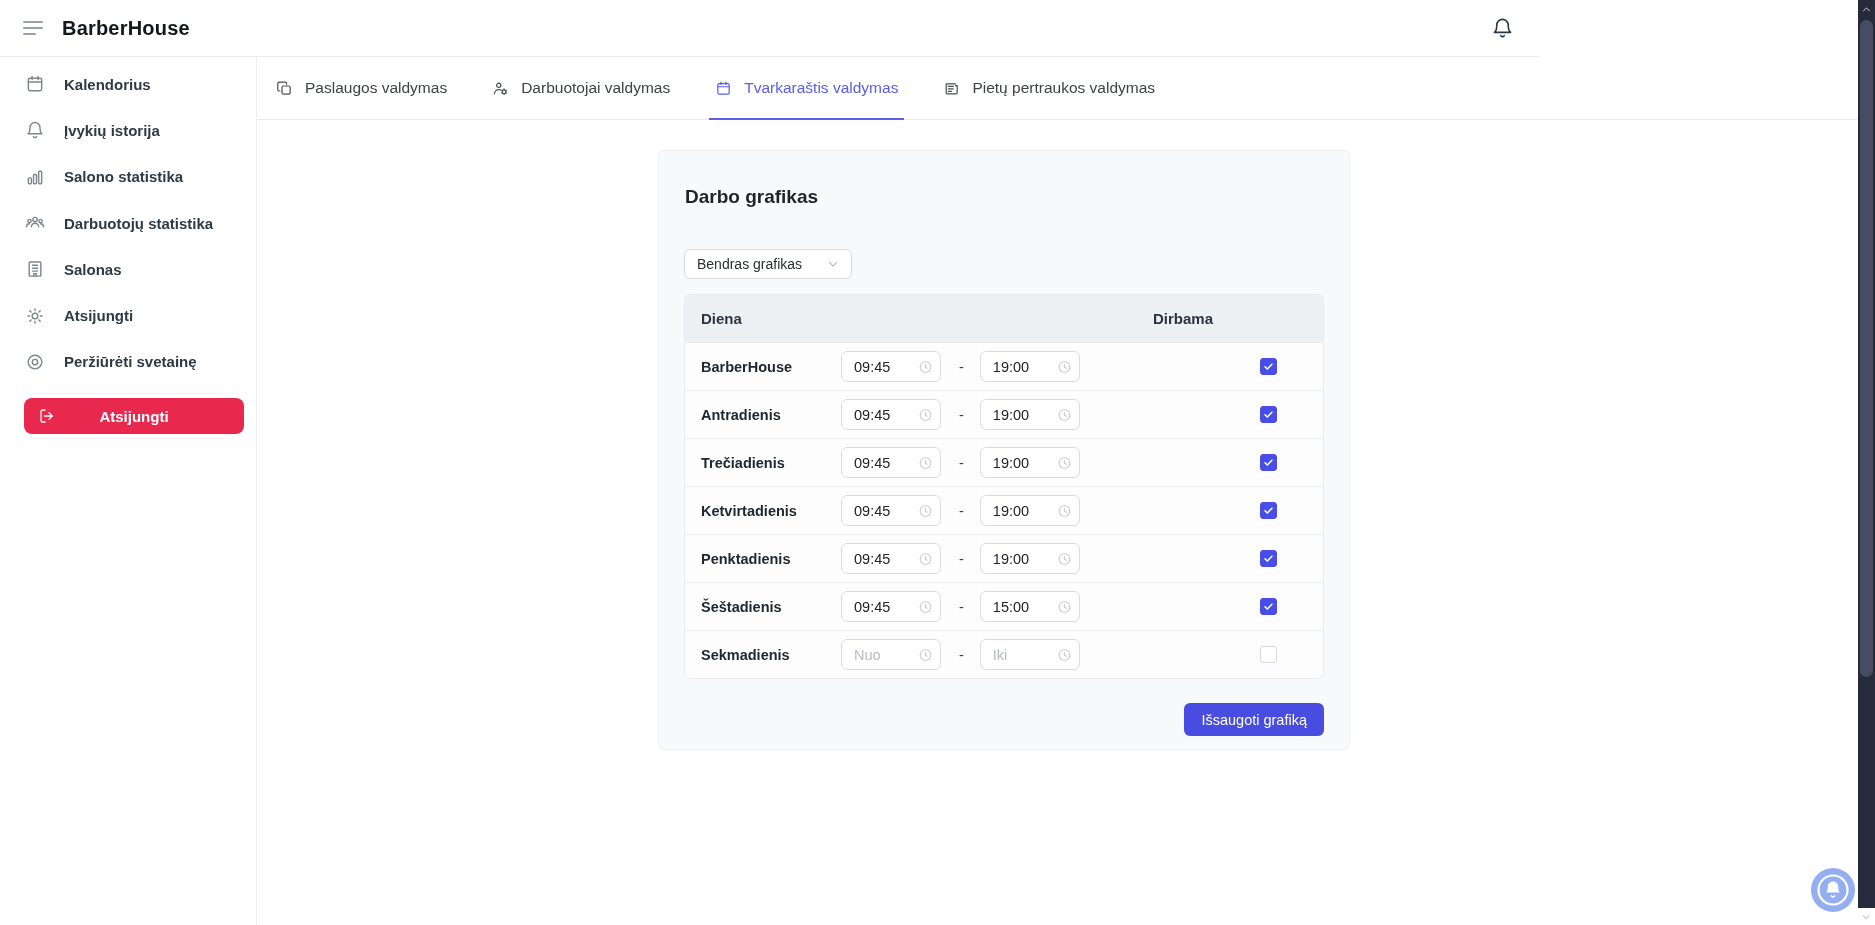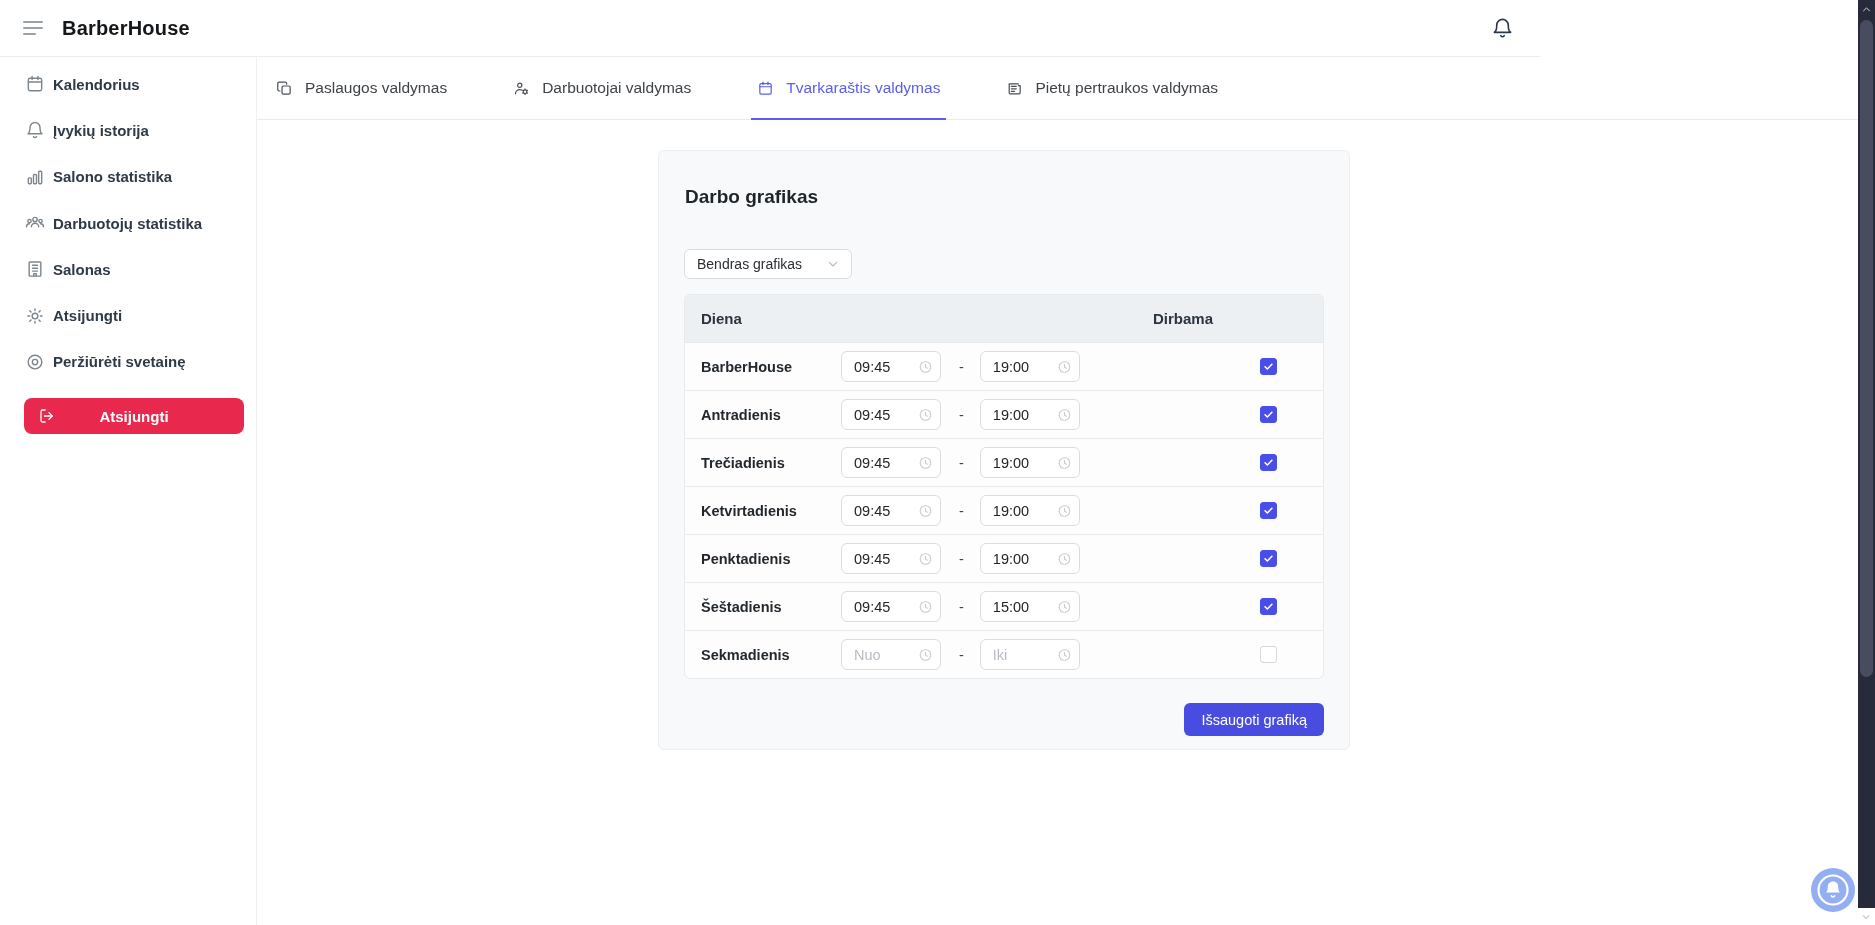--- a/index.html
+++ b/index.html
@@ -19,29 +19,29 @@
   .topbar{position:absolute;top:0;left:0;width:1540px;height:57px;background:#fff;border-bottom:1px solid #ececec;display:flex;align-items:center;z-index:5;}
   .hamburger{margin-left:23px;width:22px;height:18px;background:none;border:none;cursor:pointer;display:flex;flex-direction:column;justify-content:center;gap:4px;}
   .hl{display:block;height:2px;background:#9aa1a8;border-radius:1px;}
   .hl1{width:20px;}.hl2{width:20px;}.hl3{width:13px;}
   .app-title{margin-left:17px;font-size:20px;font-weight:700;color:#15181b;letter-spacing:.2px;}
   .topbar-bell{position:absolute;right:26px;top:50%;transform:translateY(-50%);background:none;border:none;cursor:pointer;color:#2c3848;width:23px;height:23px;}
 
   
   .sidebar{position:absolute;top:57px;left:0;width:257px;bottom:0;background:#fff;border-right:1px solid #f0f0f0;}
   .sidenav{padding-top:4px;}
-  .nav-item{height:46.3px;display:flex;align-items:center;padding-left:25px;gap:8px;cursor:pointer;}
+  .nav-item{height:46.3px;display:flex;align-items:center;padding-left:25px;gap:19px;cursor:pointer;}
   .nav-label{font-size:15px;font-weight:700;color:#2e3a46;}
   .nav-icon{width:20px;height:20px;color:#7d868d;flex:none;}
   .logout{position:absolute;left:24px;right:12px;top:341px;height:36px;background:var(--danger);border:none;border-radius:8px;color:#fff;font-family:inherit;font-size:15px;font-weight:700;display:flex;align-items:center;justify-content:center;cursor:pointer;}
   .logout-icon{position:absolute;left:14px;width:18px;height:18px;color:#fff;}
 
   
   .main{position:absolute;left:257px;top:57px;right:17px;bottom:0;background:#fff;}
-  .tabs{display:flex;align-items:stretch;gap:62px;padding-left:17px;height:63px;border-bottom:1px solid #ebebeb;}
+  .tabs{display:flex;align-items:stretch;gap:41px;padding-left:17px;height:63px;border-bottom:1px solid #ebebeb;}
   .tab{display:flex;align-items:center;gap:12px;font-size:15.5px;color:#3f4348;position:relative;cursor:pointer;padding:0 2px;}
   .tab-icon{width:17px;height:17px;color:#4a4f54;flex:none;}
   .tab.active{color:var(--active-tab);}
   .tab.active .tab-icon{color:var(--active-tab);}
   .tab.active::after{content:"";position:absolute;left:-4px;right:-4px;bottom:-1px;height:2px;background:var(--active-tab);}
 
   
   .card{position:relative;margin:30px 0 0 401px;width:692px;height:600px;background:#f8f9fa;border:1px solid #eceef1;border-radius:6px;padding:24px 25px;}
   .card-title{font-size:19px;font-weight:700;color:#1f2428;margin:11px 0 0 1px;}
   .select{margin-top:41px;width:168px;height:30px;background:#fff;border:1px solid #d8dce1;border-radius:6px;display:flex;align-items:center;justify-content:space-between;padding:0 10px 0 12px;font-size:14px;color:#2b2f33;cursor:pointer;}

